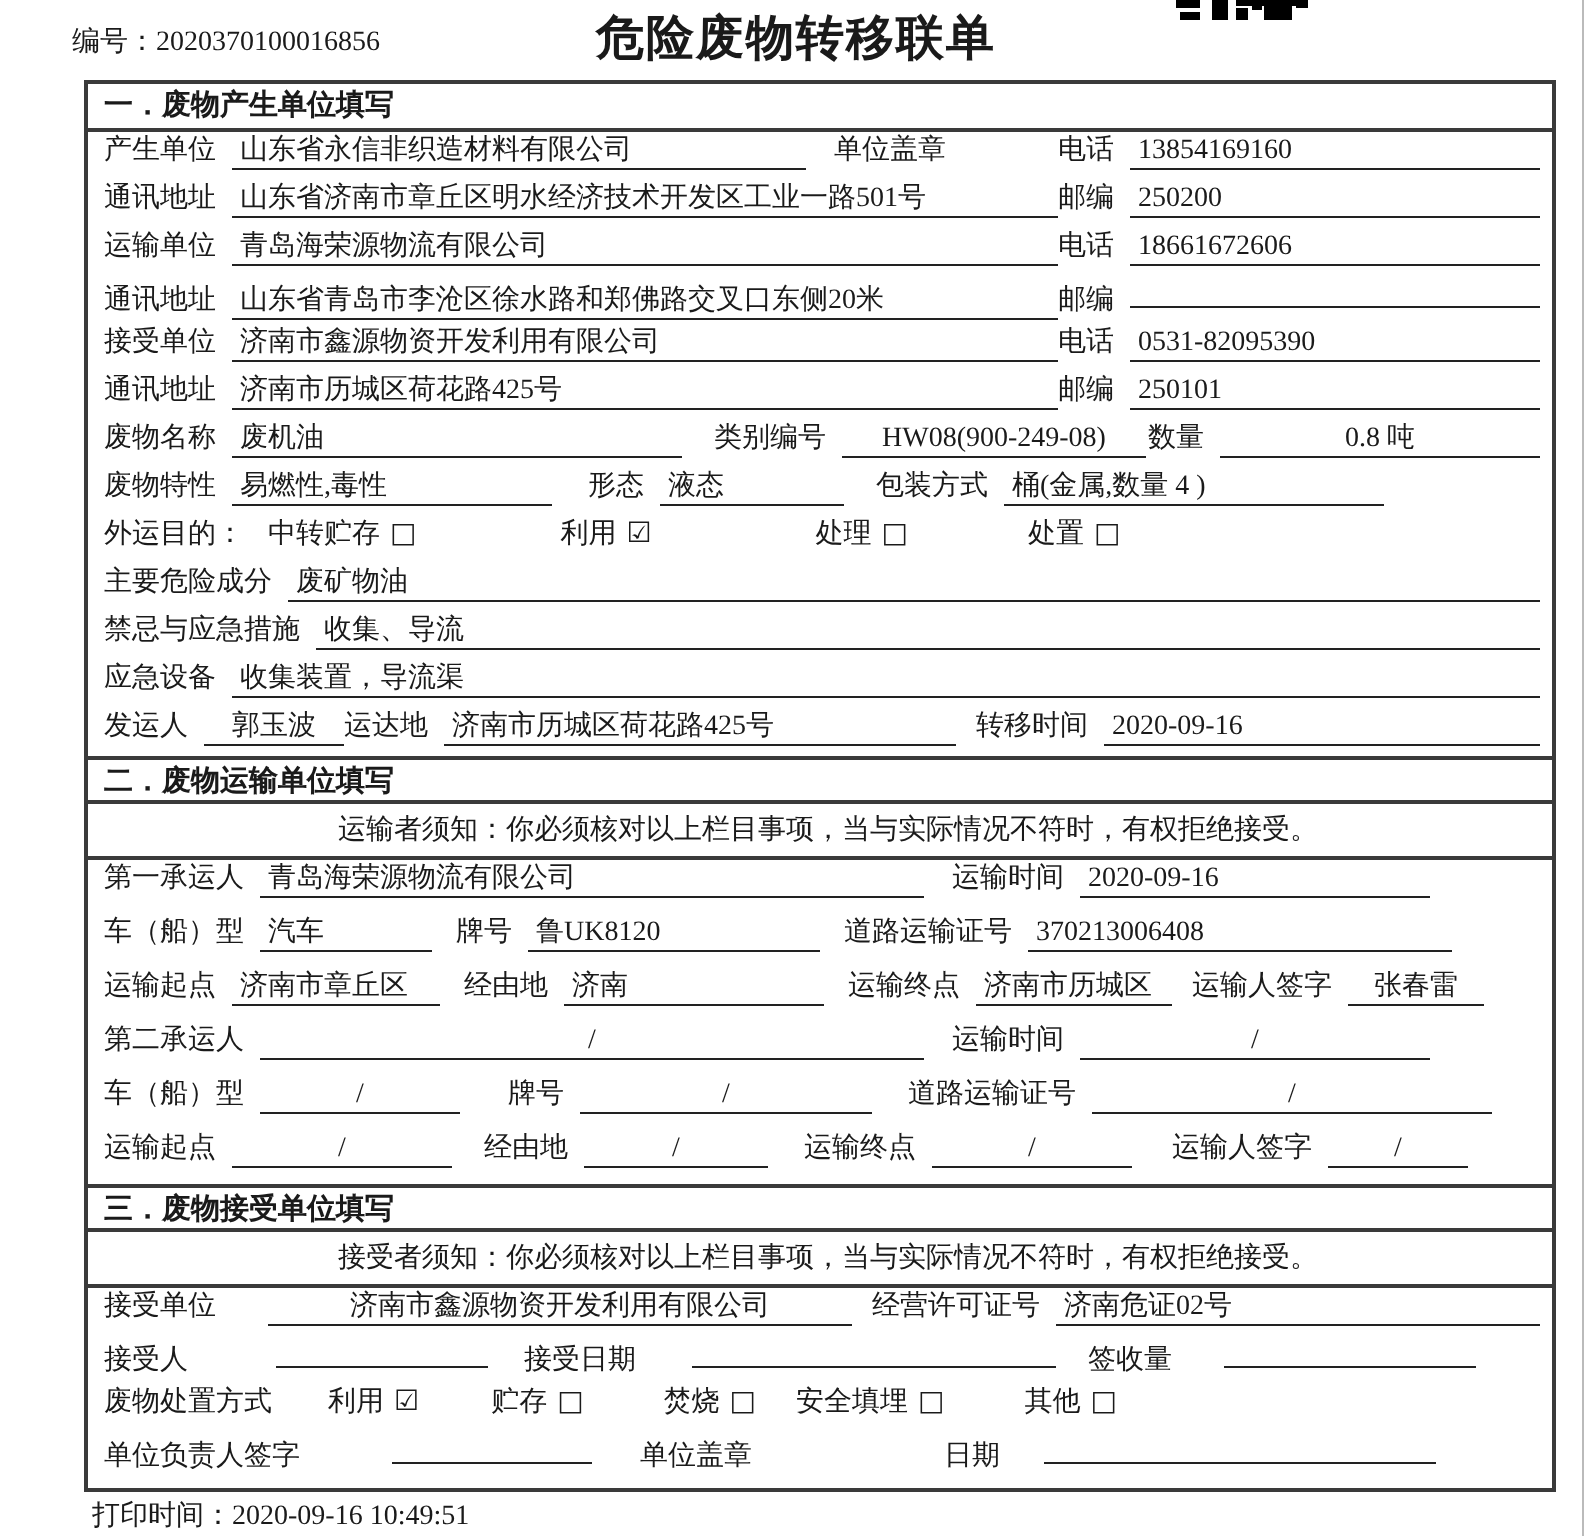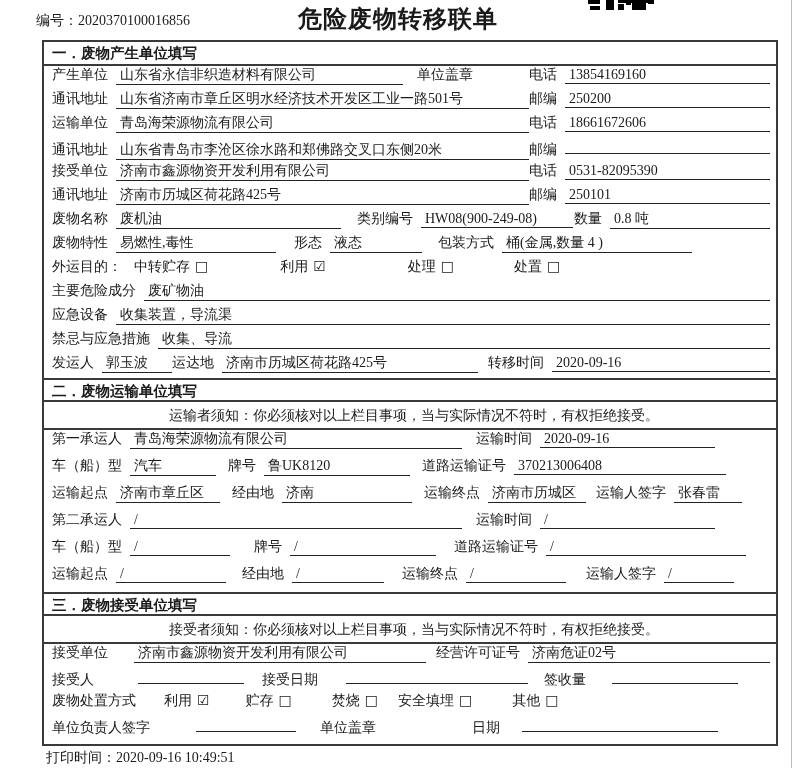--- a/index.html
+++ b/index.html
@@ -31,21 +31,21 @@
 
   .row { display:flex; align-items:baseline; padding:0 6px 0 8px; font-size:14px; }
   .s1 .row { height:24px; }
   .s2 .row { height:27px; }
   .s3 .row { height:24px; }
   .row .lb { white-space:nowrap; margin-right:8px; }
   .uv {
     display:inline-block; border-bottom:1px solid #222;
     white-space:nowrap; overflow:hidden; padding:0 4px; min-height:16px;
   }
-  .ctr { }
+  .ctr { text-align:center; }
   .rt { margin-left:auto; display:flex; align-items:baseline; }
   .grow { flex:1; }
   .cb { font-family:"DejaVu Sans",sans-serif; font-size:14px; margin-left:5px; }
   .opt { white-space:nowrap; }
 
   .printline { position:absolute; left:46px; top:749px; font-size:14px; white-space:nowrap; }
 </style>
 </head>
 <body>
 
@@ -163,27 +163,27 @@
         <span>处置</span><span class="cb">□</span>
       </span>
     </div>
 
     <div class="row">
       <span class="lb">主要危险成分</span>
       <span class="uv grow">废矿物油</span>
     </div>
 
     <div class="row">
+      <span class="lb">禁忌与应急措施</span>
+      <span class="uv grow">收集、导流</span>
+    </div>
+
+    <div class="row">
       <span class="lb">应急设备</span>
       <span class="uv grow">收集装置，导流渠</span>
-    </div>
-
-    <div class="row">
-      <span class="lb">禁忌与应急措施</span>
-      <span class="uv grow">收集、导流</span>
     </div>
 
     <div class="row">
       <span class="lb">发运人</span>
       <span class="uv ctr" style="width:70px">郭玉波</span>
       <span class="lb" style="">运达地</span>
       <span class="uv" style="width:256px">济南市历城区荷花路425号</span>
       <span class="lb" style="margin-left:10px">转移时间</span>
       <span class="uv grow">2020-09-16</span>
     </div>

